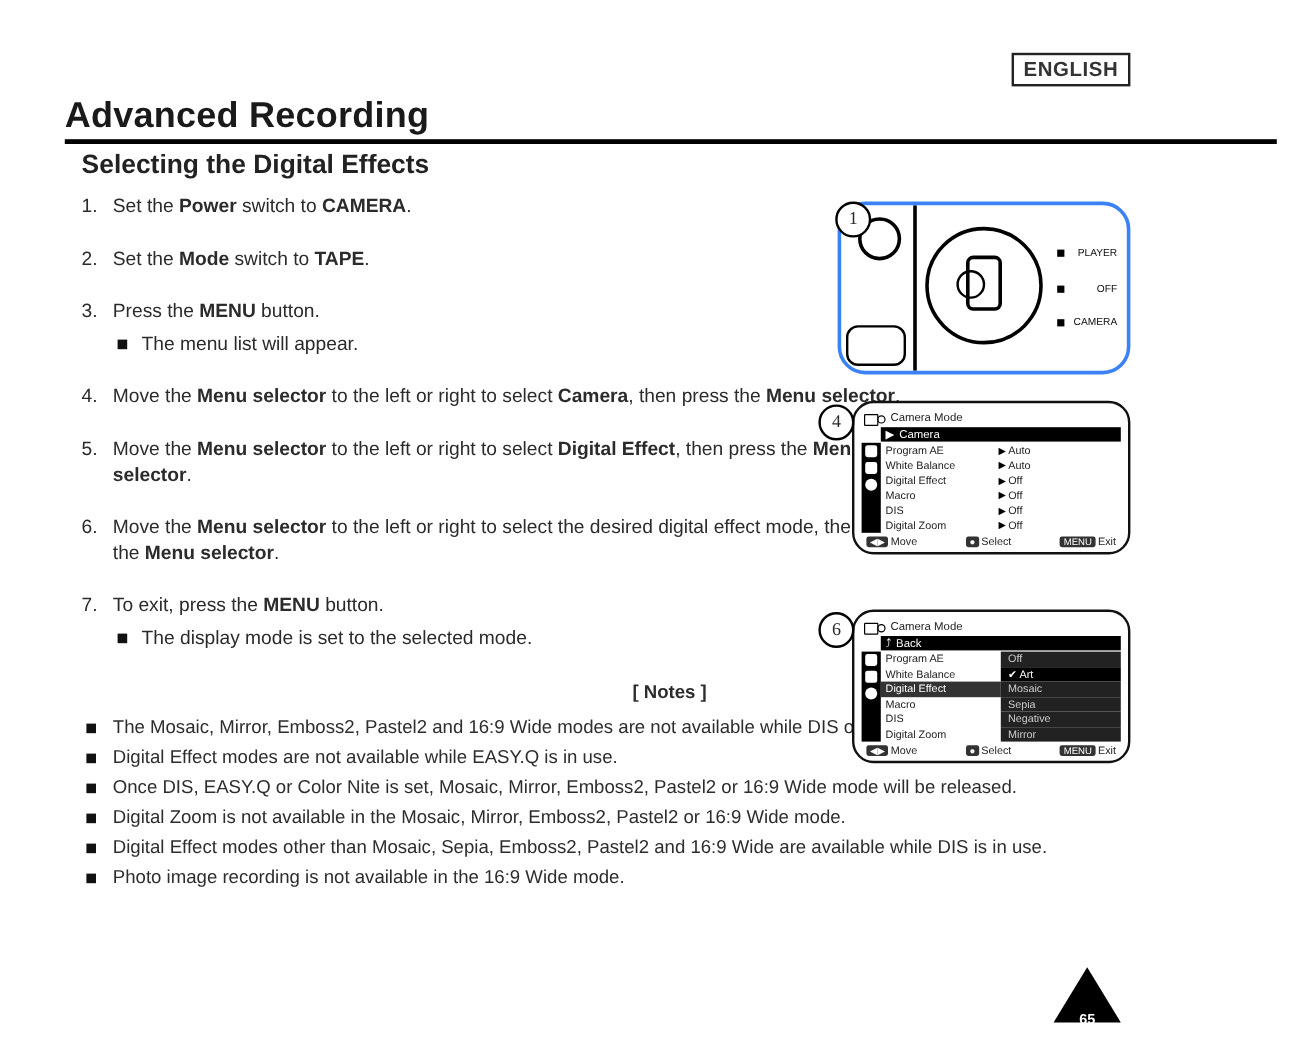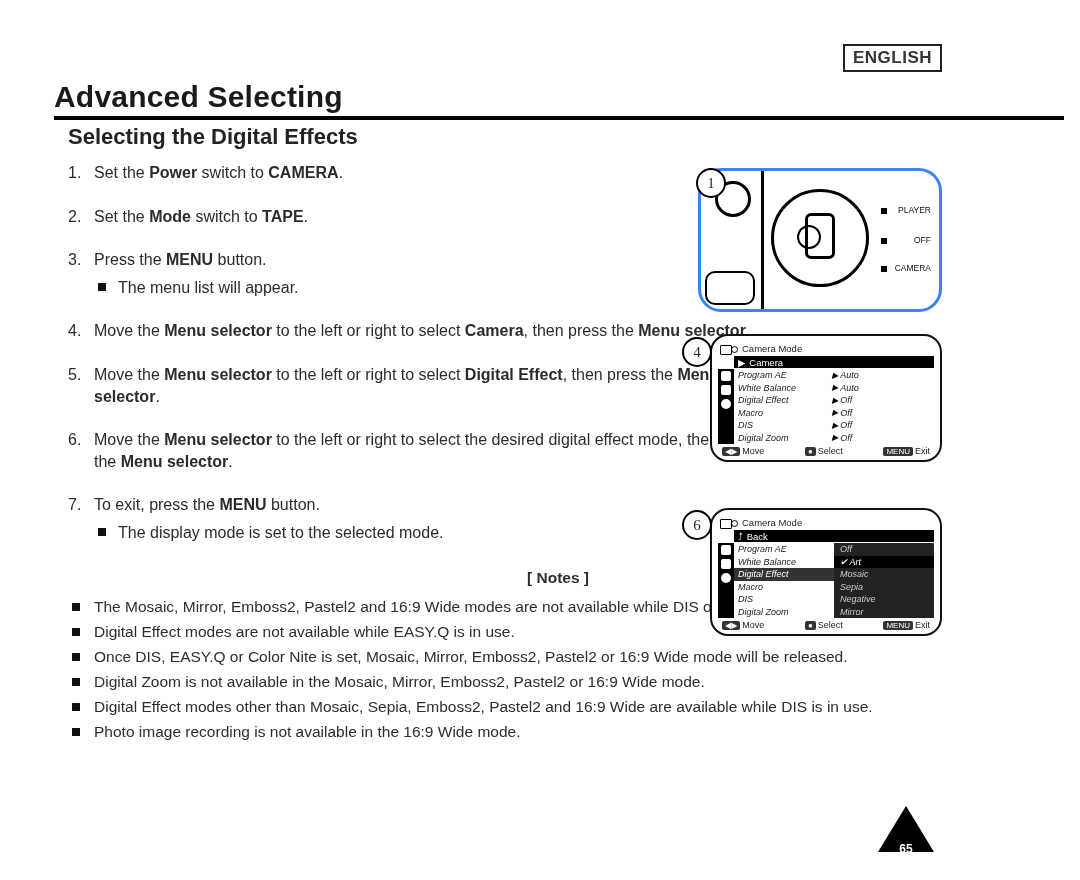--- a/index.html
+++ b/index.html
@@ -78,21 +78,21 @@
   .panel-titlebar { display:flex; align-items:center; height:13px; }
   .cam-icon { width:14px; height:11px; position:relative; margin-left:2px; margin-right:8px; }
   .cam-icon:before { content:""; position:absolute; width:10px; height:8px; border:1px solid #000; left:0; top:2px; border-radius:1px; }
   .cam-icon:after { content:""; position:absolute; width:5px; height:5px; border:1px solid #000; border-radius:50%; right:-4px; top:3px; }
   .panel-title { font-size:9.5px; color:#222; }
 
   .panel-hlrow { background:#000; color:#fff; font-size:9.5px; display:flex; align-items:center;
     height:12px; padding:0 4px; margin:1px 0 1px 16px; }
   .panel-hlrow .arrow { margin-right:4px; }
 
-  .panel-body { display:flex;font-style:italic; }
+  .panel-body { display:flex; }
   .sidebar { width:16px; background:#000; display:flex; flex-direction:column; align-items:center;
     padding:2px 0; gap:4px; }
   .sidebar-icon { width:10px; height:10px; background:#fff; border-radius:2px; }
   .sidebar-icon.cog { border-radius:50%; }
   .rows { flex:1; }
   .mrow { display:flex; font-size:9px; color:#222; height:12.5px; align-items:center; border-bottom:0; }
   .mrow .label { padding-left:4px; width:94px; }
   .mrow .val { }
   .mrow .arrowv { margin-right:2px; color:#000; font-size:8px; }
   .mrow.selected { background:#333; color:#fff; }
@@ -108,21 +108,21 @@
   .page-badge { position:absolute; bottom:24px; right:10px; width:56px; height:50px; }
   .triangle { width:0; height:0; border-left:28px solid transparent; border-right:28px solid transparent;
     border-bottom:46px solid #000; position:absolute; top:0; left:0; }
   .page-num { position:absolute; color:#fff; font-weight:bold; font-size:12px; top:36px; left:0; width:56px; text-align:center; }
 </style>
 </head>
 <body>
 
 <div class="page">
   <div class="lang-box">ENGLISH</div>
-  <div class="title">Advanced Selecting</div>
+  <div class="title">Advanced Recording</div>
   <div class="title-underline"></div>
   <div class="subtitle">Selecting the Digital Effects</div>
 
   <div class="steps">
     <div class="step">
       <div class="step-num">1.</div>
       <div class="step-body">
         <span>Set the </span><b>Power</b><span> switch to </span><b>CAMERA</b><span>.</span>
       </div>
     </div>

